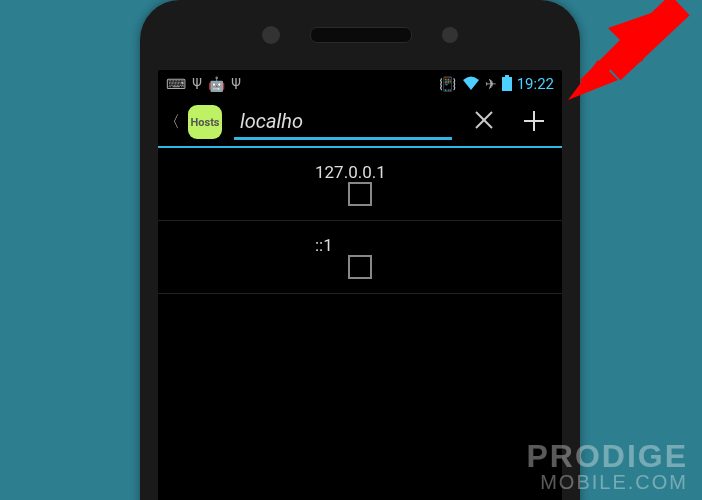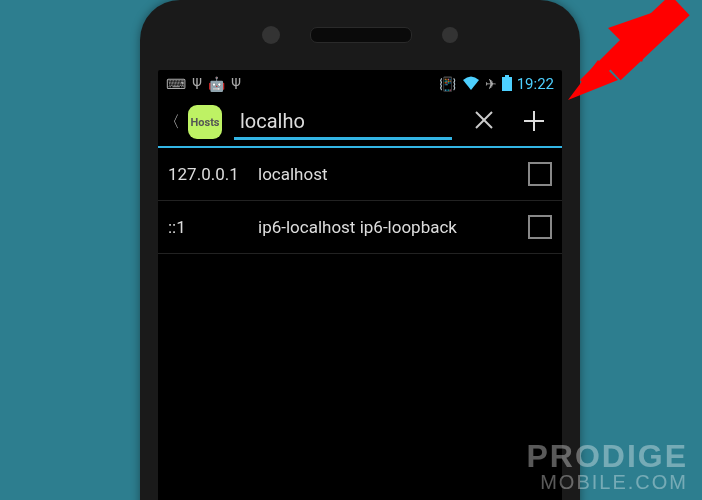--- a/index.html
+++ b/index.html
@@ -120,20 +120,21 @@
     border-radius: 9px;
   }
 
   .search-field {
     flex: 1;
     padding: 4px 6px;
     font-size: 20px;
     color: #ddd;
     border-bottom: 3px solid #33b5e5;
     margin: 0 4px;
+    font-style: italic;
   }
 
   .clear-btn {
     font-size: 24px;
     color: #ccc;
     padding: 6px 10px;
     cursor: pointer;
   }
 
   .add-btn {
@@ -153,20 +154,21 @@
     flex: 1;
   }
 
   .row {
     display: flex;
     align-items: center;
     padding: 14px 10px;
     border-bottom: 1px solid #222;
     font-size: 17px;
     color: #ddd;
+    flex-direction: column;
   }
 
   .col-ip {
     width: 90px;
     flex-shrink: 0;
   }
 
   .col-host {
     flex: 1;
   }
@@ -263,26 +265,24 @@
           <line x1="12" y1="2" x2="12" y2="22" stroke="#ddd" stroke-width="2"></line>
           <line x1="2" y1="12" x2="22" y2="12" stroke="#ddd" stroke-width="2"></line>
         </svg>
       </div>
     </div>
     <div class="divider"></div>
 
     <div class="list">
       <div class="row">
         <span class="col-ip">127.0.0.1</span>
-        <span class="col-host">localhost</span>
         <span class="checkbox"></span>
       </div>
       <div class="row">
         <span class="col-ip">::1</span>
-        <span class="col-host">ip6-localhost ip6-loopback</span>
         <span class="checkbox"></span>
       </div>
     </div>
 
   </div>
 </div>
 
 <div class="arrow">
   <svg width="140" height="120" viewBox="0 0 140 120">
     <g transform="rotate(0)">

